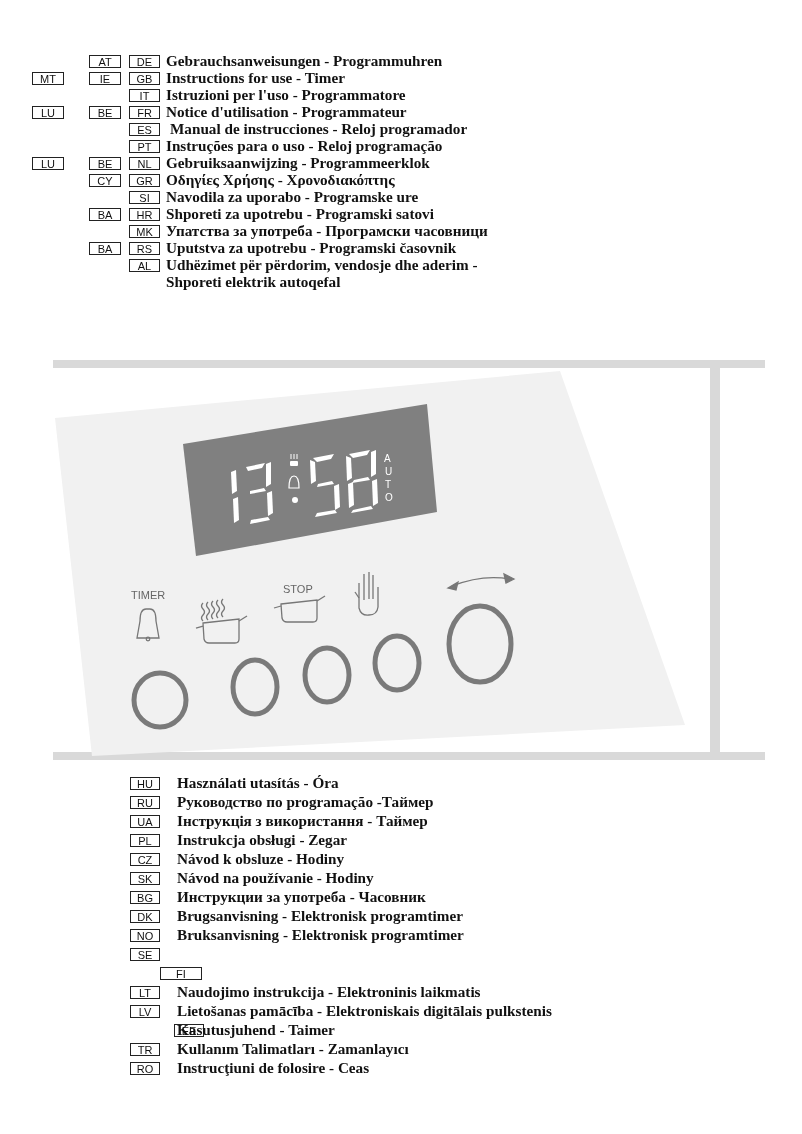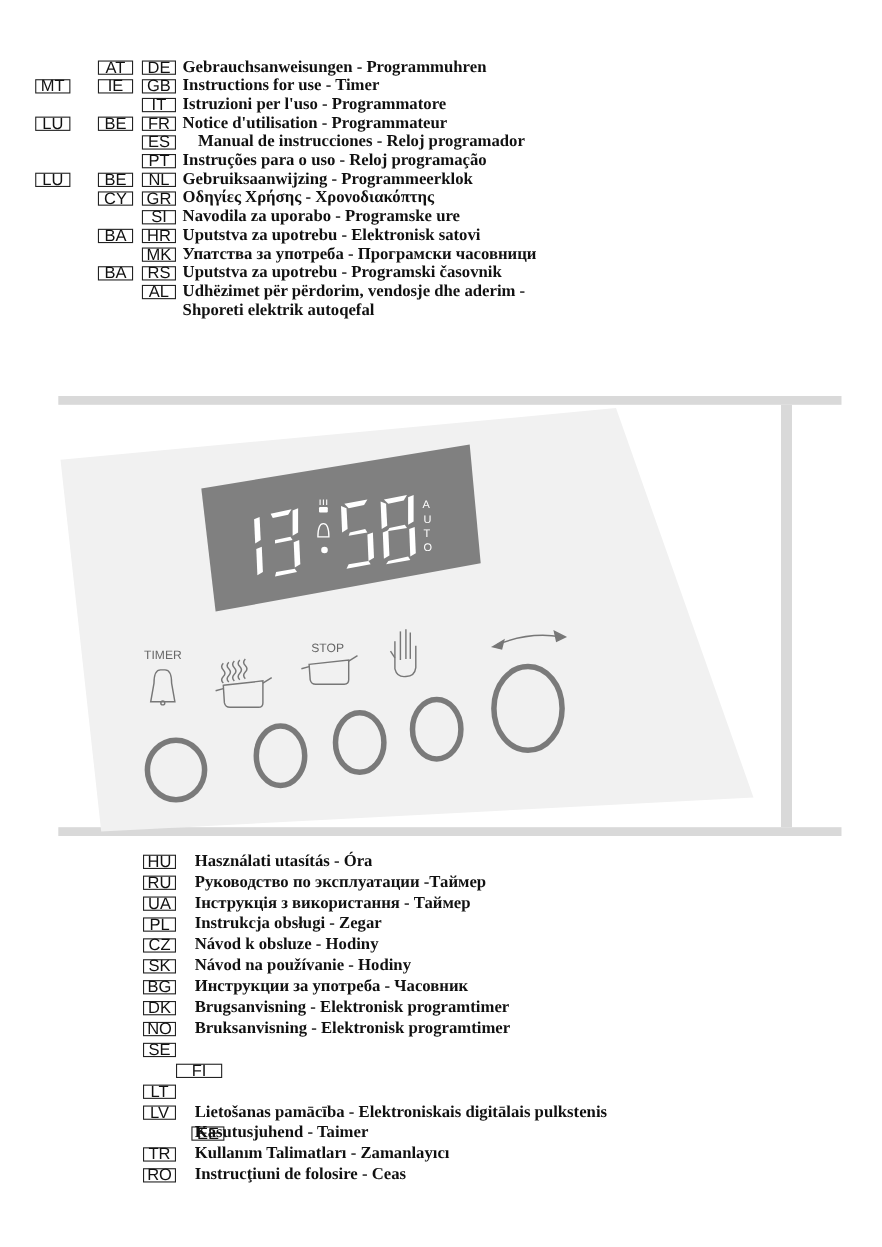--- a/index.html
+++ b/index.html
@@ -3,21 +3,21 @@
   <meta charset="utf-8">
   <style>
     html, body { margin: 0; padding: 0; background: #ffffff; }
     body { width: 802px; height: 1134px; position: relative; overflow: hidden;
            font-family: "Liberation Serif", "DejaVu Serif", serif; color: #111; }
 
     .list { position: absolute; left: 0; width: 802px; }
     .row { position: absolute; left: 0; height: 17px; width: 802px; }
     .badge { position: absolute; top: 1px; height: 13px; width: 32px;
              box-sizing: border-box; border: 1px solid #222; border-right-width: 1.5px; border-bottom-width: 1.5px;
-             font-family: "Liberation Sans", "DejaVu Sans", sans-serif; font-size: 15px;
+             font-family: "Liberation Sans", "DejaVu Sans", sans-serif; font-size: 11px;
              line-height: 12px; text-align: center; color: #111; background: #fff; }
     .txt { position: absolute; top: -2px; font-weight: bold; font-size: 15.2px; white-space: nowrap; letter-spacing: 0px; }
 
     #top-list .txt { left: 150px; }
     #bottom-list .txt { left: 177px; }
 
     
     #panel-wrap { position: absolute; left: 0; top: 360px; width: 802px; height: 400px; }
     .frame-h { position: absolute; left: 53px; width: 712px; height: 8px; background: #d9d9d9; }
     .frame-v { position: absolute; left: 710px; top: 8px; width: 10px; height: 384px; background: #d9d9d9; }
@@ -86,36 +86,36 @@
   <div class="row" style="top:17px;">
       <span class="txt" style="left:166px;">Instructions for use - Timer</span>
     </div>
   <div class="row" style="top:34px;">
       <span class="txt" style="left:166px;">Istruzioni per l'uso - Programmatore</span>
     </div>
   <div class="row" style="top:51px;">
       <span class="txt" style="left:166px;">Notice d'utilisation - Programmateur</span>
     </div>
   <div class="row" style="top:68px;">
-      <span class="txt" style="left:180px;">Manual de instrucciones - Reloj programador</span>
+      <span class="txt" style="left:170px;">Manual de instrucciones - Reloj programador</span>
     </div>
   <div class="row" style="top:85px;">
       <span class="txt" style="left:166px;">Instruções para o uso - Reloj programação</span>
     </div>
   <div class="row" style="top:102px;">
       <span class="txt" style="left:166px;">Gebruiksaanwijzing - Programmeerklok</span>
     </div>
   <div class="row" style="top:119px;">
       <span class="txt" style="left:166px;">Οδηγίες Χρήσης - Χρονοδιακόπτης</span>
     </div>
   <div class="row" style="top:136px;">
       <span class="txt" style="left:166px;">Navodila za uporabo - Programske ure</span>
     </div>
   <div class="row" style="top:153px;">
-      <span class="txt" style="left:166px;">Uputstva za upotrebu - Elektronisk satovi</span>
+      <span class="txt" style="left:166px;">Shporeti za upotrebu - Programski satovi</span>
     </div>
   <div class="row" style="top:170px;">
       <span class="txt" style="left:166px;">Упатства за употреба - Програмски часовници</span>
     </div>
   <div class="row" style="top:187px;">
       <span class="txt" style="left:166px;">Uputstva za upotrebu - Programski časovnik</span>
     </div>
   <div class="row" style="top:204px;">
       <span class="txt" style="left:166px;">Udhëzimet për përdorim, vendosje dhe aderim -</span>
     </div>
@@ -231,21 +231,21 @@
   </svg>
 </div>
 
 <div id="bottom-list" class="list" style="top:776px;">
   <div class="row" style="top:0px;">
     <span class="badge" style="left:130px; width:30px;">HU</span>
     <span class="txt">Használati  utasítás - Óra</span>
   </div>
   <div class="row" style="top:19px;">
     <span class="badge" style="left:130px; width:30px;">RU</span>
-    <span class="txt">Руководство по эксплуатации -Таймер</span>
+    <span class="txt">Руководство по programação -Таймер</span>
   </div>
   <div class="row" style="top:38px;">
     <span class="badge" style="left:130px; width:30px;">UA</span>
     <span class="txt">Інструкція з використання - Таймер</span>
   </div>
   <div class="row" style="top:57px;">
     <span class="badge" style="left:130px; width:30px;">PL</span>
     <span class="txt">Instrukcja obsługi - Zegar</span>
   </div>
   <div class="row" style="top:76px;">
@@ -269,20 +269,21 @@
     <span class="txt">Bruksanvisning - Elektronisk programtimer</span>
   </div>
   <div class="row" style="top:171px;">
     <span class="badge" style="left:130px; width:30px;">SE</span>
   </div>
   <div class="row" style="top:190px;">
     <span class="badge" style="left:116px; width:42px;margin-left:44px;">FI</span>
   </div>
   <div class="row" style="top:209px;">
     <span class="badge" style="left:130px; width:30px;">LT</span>
+    <span class="txt">Naudojimo instrukcija - Elektroninis laikmatis</span>
   </div>
   <div class="row" style="top:228px;">
     <span class="badge" style="left:130px; width:30px;">LV</span>
     <span class="txt">Lietošanas pamācība - Elektroniskais digitālais pulkstenis</span>
   </div>
   <div class="row" style="top:247px;">
     <span class="badge" style="left:130px; width:30px;margin-left:44px;">EE</span>
     <span class="txt">Kasutusjuhend - Taimer</span>
   </div>
   <div class="row" style="top:266px;">

